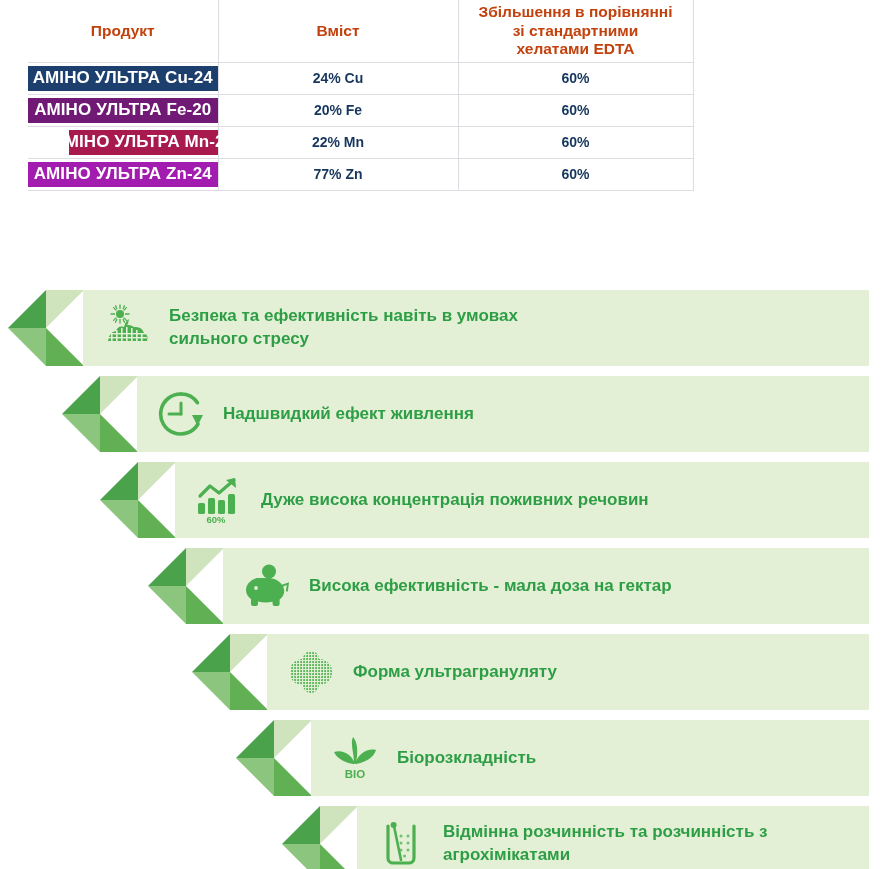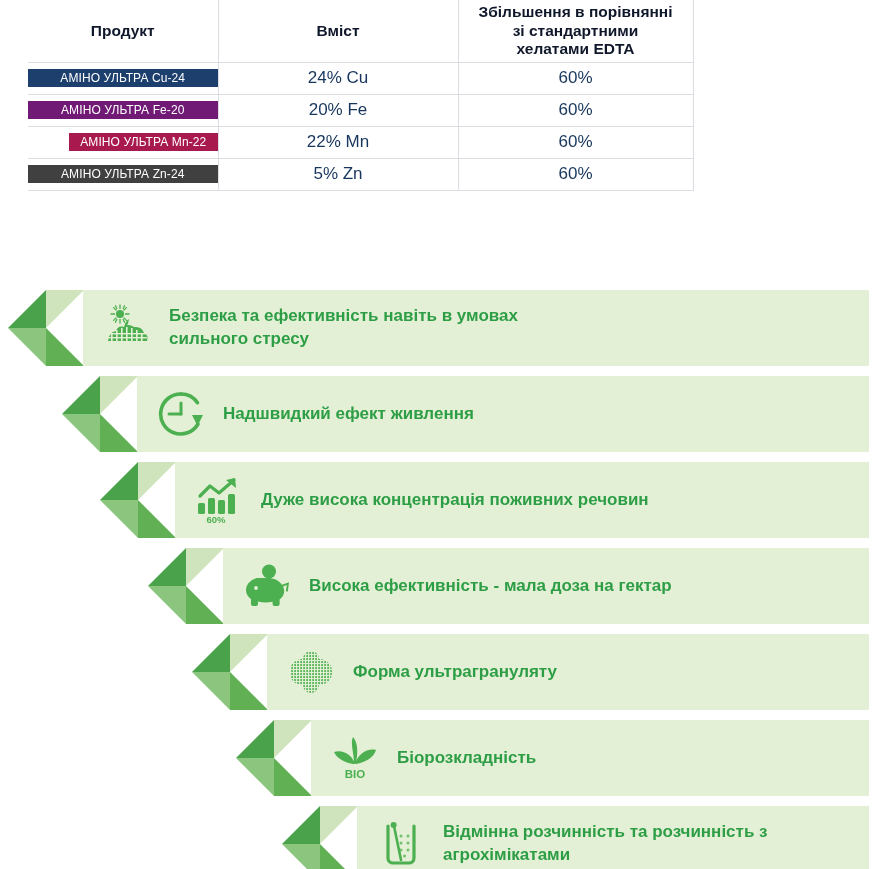--- a/index.html
+++ b/index.html
@@ -34,48 +34,48 @@
   #product-table td {
     border: 1px solid #dcdce2;
     padding: 0;
     text-align: center;
     vertical-align: middle;
   }
   #product-table thead th {
     height: 62px;
     font-size: 15.5px;
     font-weight: bold;
-    color: #0f172a;
+    color: #c2410c;
     line-height: 1.18;
     padding: 2px 6px;
     border-top: none;
   }
   #product-table thead th.h-prod { border-left: none; }
   #product-table tbody td { height: 32px; }
 
   .prod-cell {
     padding: 0 !important;
     border-left: none !important;
     border-right: 1px solid #dcdce2 !important;
   }
   .prod-chip {
     display: flex;
     align-items: center;
     justify-content: center;
-    height: 18px;
+    height: 25px;
     margin: 0;
     color: #ffffff;
-    font-size: 12px;
-    font-weight: normal;
+    font-size: 17px;
+    font-weight: bold;
     letter-spacing: .1px;
     white-space: nowrap;
   }
   .val-cell {
-    font-size: 17px;
-    font-weight: normal;
+    font-size: 14px;
+    font-weight: bold;
     color: #17365d;
   }
 
   
   #benefits {
     position: absolute;
     left: 0;
     top: 290px;
     width: 883px;
     height: 544px;
@@ -158,23 +158,23 @@
     </tr>
     <tr>
       <td class="prod-cell">
         <div class="prod-chip" style="background: rgb(168, 25, 78); margin-left: 41px;">АМІНО УЛЬТРА Mn-22</div>
       </td>
       <td class="val-cell">22% Mn</td>
       <td class="val-cell">60%</td>
     </tr>
     <tr>
       <td class="prod-cell">
-        <div class="prod-chip" style="background: #404040; text-align: center;">АМІНО УЛЬТРА Zn-24</div>
+        <div class="prod-chip" style="background: #a21caf; text-align: center;">АМІНО УЛЬТРА Zn-24</div>
       </td>
-      <td class="val-cell">5% Zn</td>
+      <td class="val-cell">77% Zn</td>
       <td class="val-cell">60%</td>
     </tr>
   </tbody>
 </table>
 
 <div id="benefits">
 
   <div class="benefit-row" style="left: 8px; top: 0px;">
     <div class="arrow">
       <svg viewBox="0 0 76 76" xmlns="http://www.w3.org/2000/svg">

